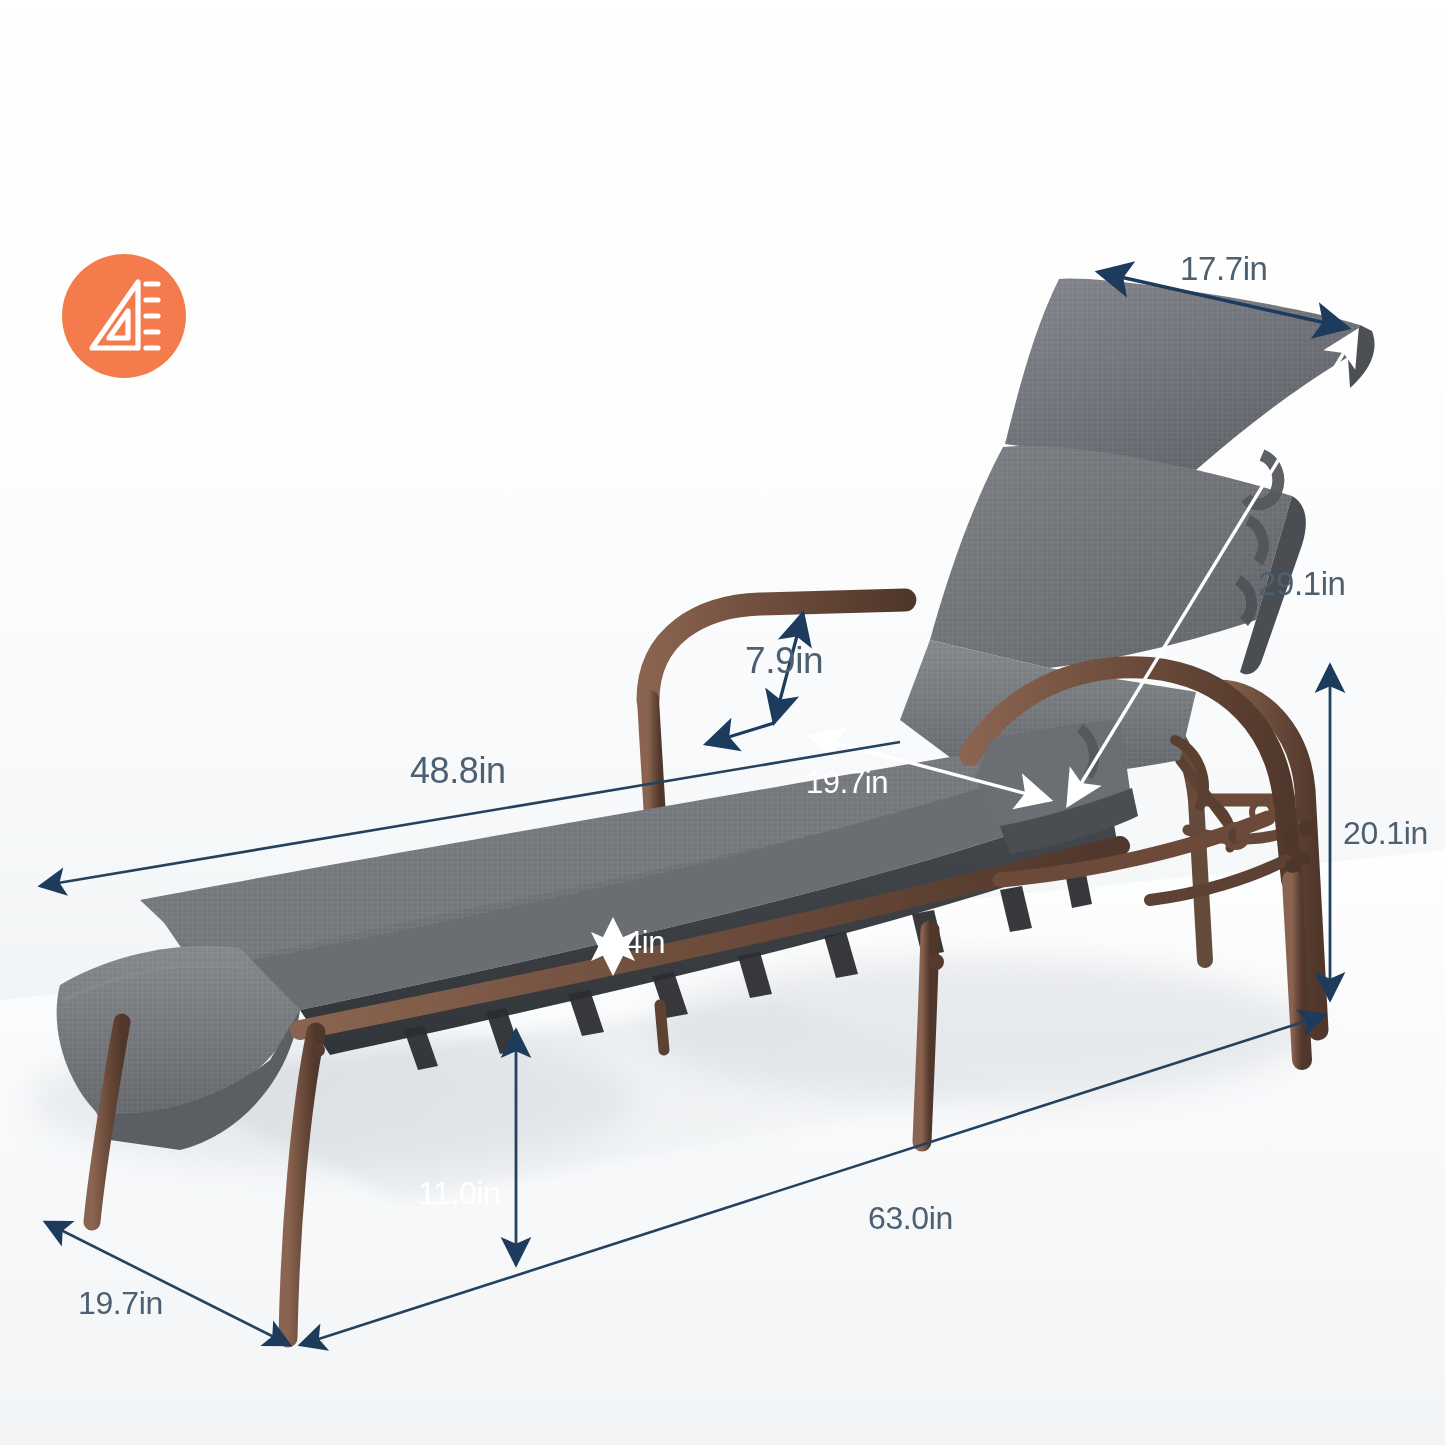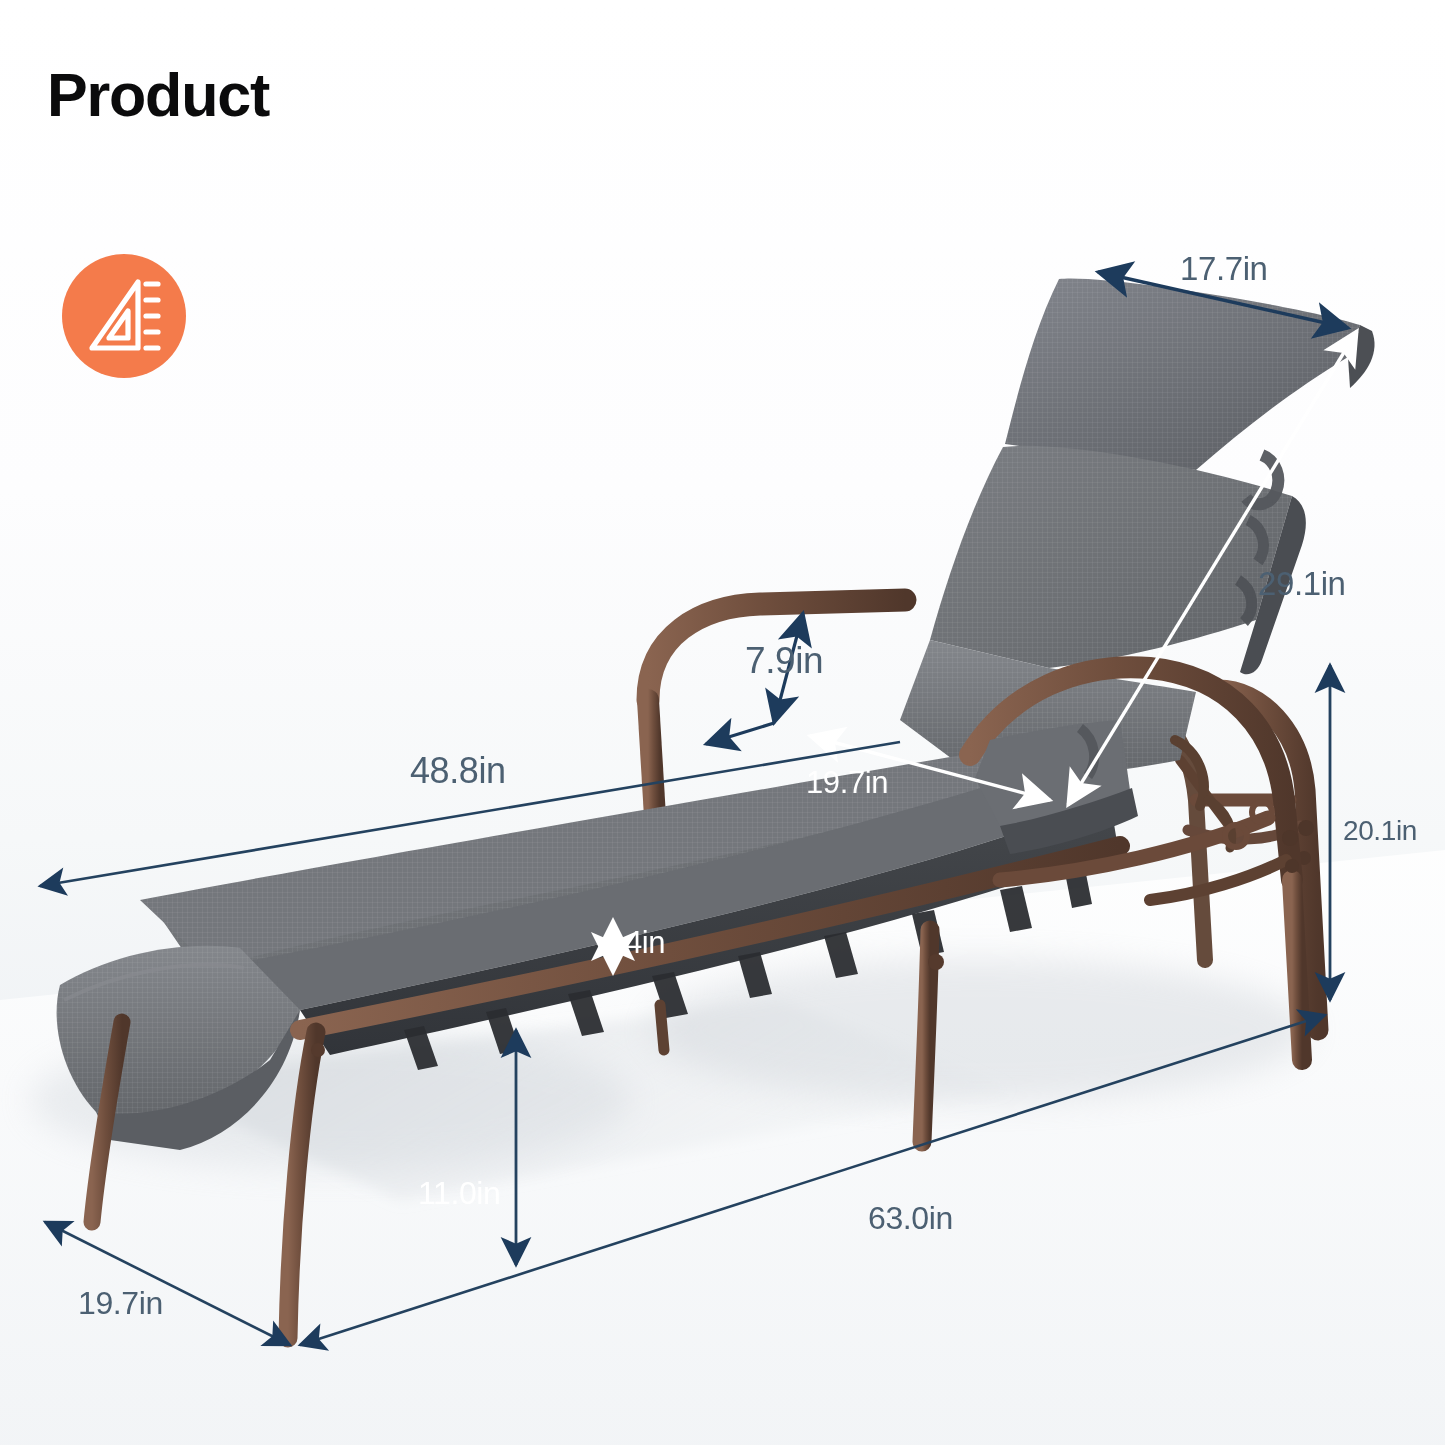--- a/index.html
+++ b/index.html
@@ -302,28 +302,27 @@
   <div class="dimlabel dim-dark" style="left:745px; top:640px; font-size:37px;">7.9in</div>
 
   <div class="dimlabel dim-white" style="left:806px; top:765px; font-size:31px;">19.7in</div>
 
   <div class="dimlabel dim-dark" style="left:386px; top:750px; font-size:36px;margin-left:24px;">48.8in</div>
 
   <div class="dimlabel dim-white" style="left:625px; top:925px; font-size:31px;">4in</div>
 
   <div class="dimlabel dim-white" style="left:418px; top:1175px; font-size:32px;">11.0in</div>
 
-  <div class="dimlabel dim-dark" style="left:1343px; top:815px; font-size:28px;">20.1in</div>
+  <div class="dimlabel dim-dark" style="left:1343px; top:815px; font-size:32px;">20.1in</div>
 
   <div class="dimlabel dim-dark" style="left:868px; top:1200px; font-size:32px;">63.0in</div>
 
   <div class="dimlabel dim-dark" style="left:78px; top:1285px; font-size:32px;">19.7in</div>
 
   <div id="heading">
-    <div class="title-line">Product</div>
   </div>
 
   <div id="badge">
     <svg width="124" height="124" viewBox="0 0 124 124" aria-hidden="true">
 
       <path d="M76 28 L76 94 L30 94 Z" fill="none" stroke="#ffffff" stroke-width="5.2" stroke-linejoin="round" stroke-linecap="round"></path>
 
       <path d="M66 57 L66 84 L47 84 Z" fill="none" stroke="#ffffff" stroke-width="5.2" stroke-linejoin="round" stroke-linecap="round"></path>
 
       <g stroke="#ffffff" stroke-width="5.2" stroke-linecap="round">

